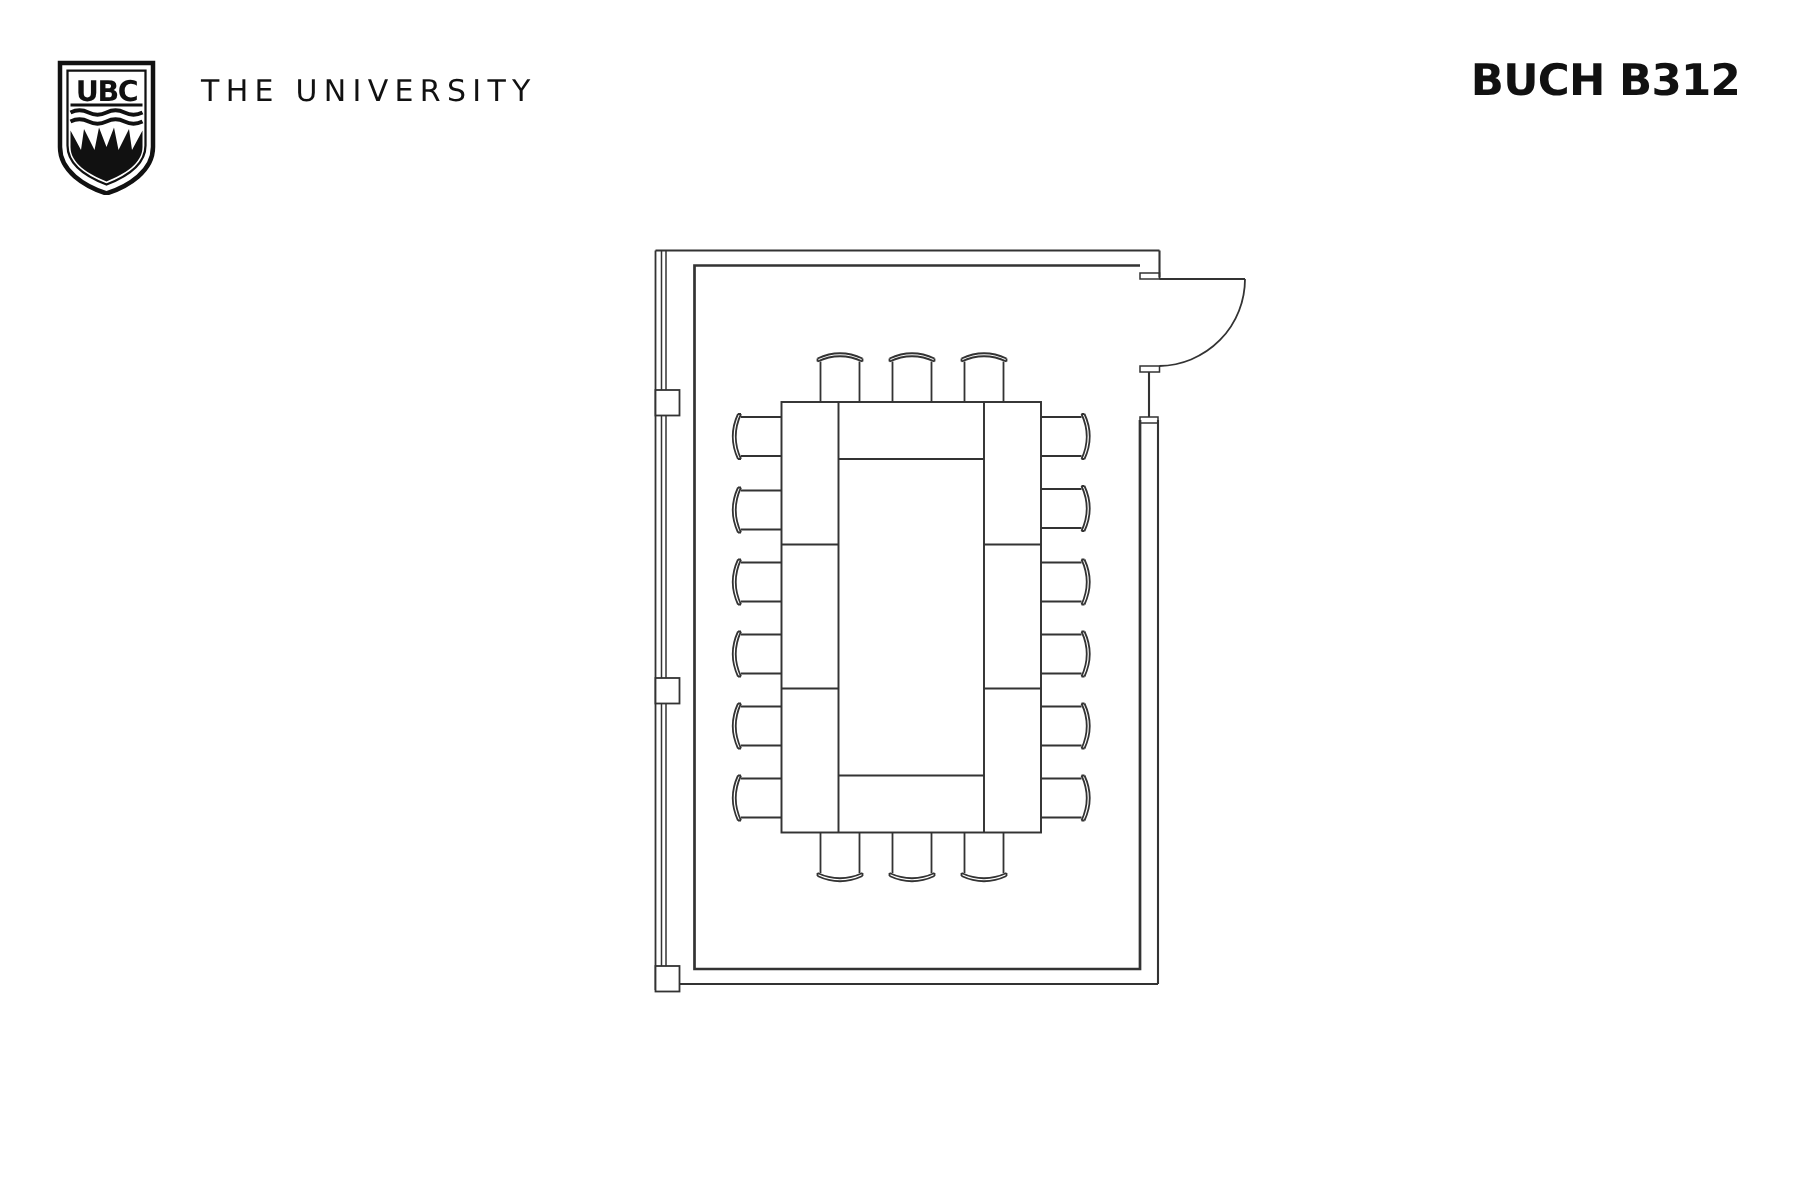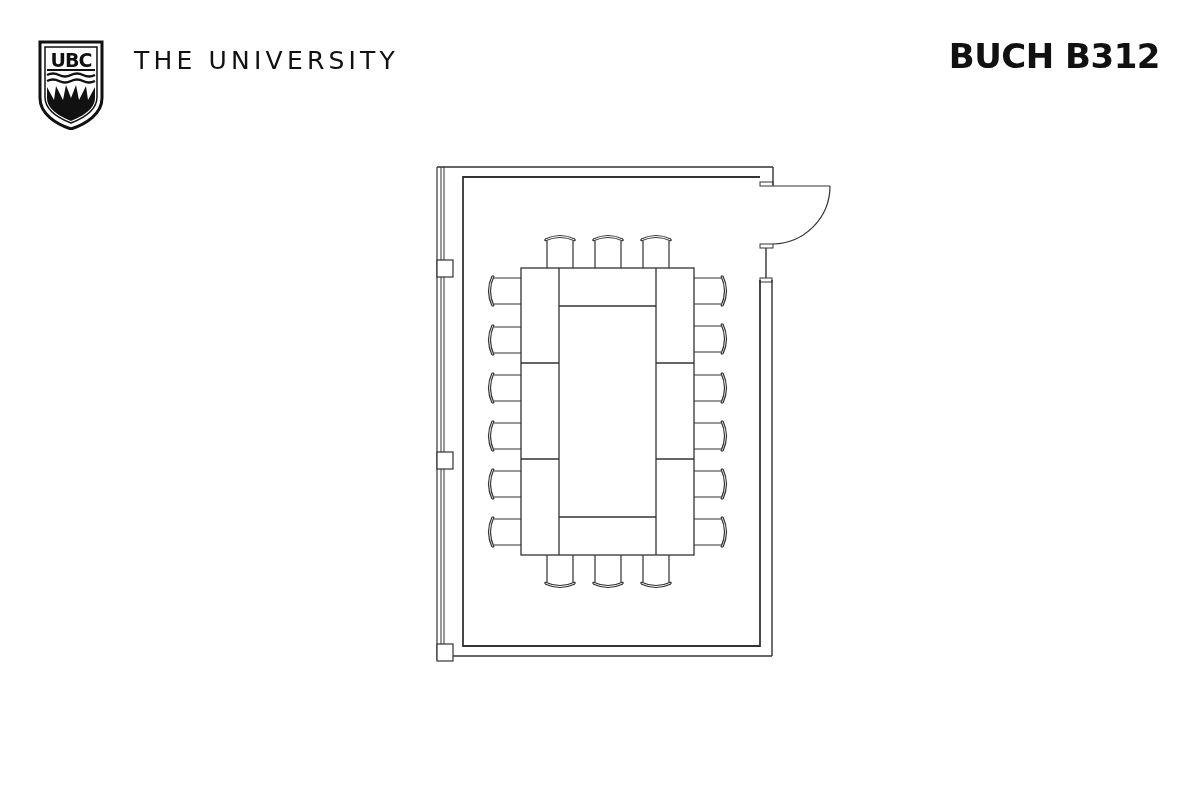--- a/index.html
+++ b/index.html
@@ -1,20 +1,20 @@
 <!DOCTYPE html>
 <html><head>
 <meta charset="utf-8">
 <style>
   html, body { margin:0; padding:0; background:#ffffff; }
   body { width:1200px; height:800px; position:relative; overflow:hidden; font-family:"Liberation Sans", sans-serif; }
   .logo { position:absolute; left:38px; top:40px; width:84px; height:90px; }
-  .wordmark { position:absolute; left:134px; top:45px; color:#111; font-family:"DejaVu Sans", sans-serif; font-size:25px; letter-spacing:4.2px; line-height:31px; }
+  .wordmark { position:absolute; left:134px; top:45px; color:#111; font-family:"DejaVu Sans", sans-serif; font-size:20px; letter-spacing:4.2px; line-height:31px; }
   .wordmark div { white-space:nowrap; }
-  .room-code { position:absolute; right:40px; top:36px; font-family:"DejaVu Sans", sans-serif; font-weight:bold; font-size:34px; color:#111; letter-spacing:-0.5px; }
+  .room-code { position:absolute; right:40px; top:36px; font-family:"DejaVu Sans", sans-serif; font-weight:bold; font-size:29px; color:#111; letter-spacing:-0.5px; }
   .plan { position:absolute; left:0; top:0; width:1200px; height:800px; }
 </style>
 </head>
 <body>
 
 <div class="logo">
   <svg width="66" height="90" viewBox="0 0 66 90">
     <path d="M2 2 H64 V58 C64 74 48 84 33 89 C18 84 2 74 2 58 Z" fill="#fff" stroke="#111" stroke-width="3"></path>
     <path d="M7 7 H59 V57 C59 70 46 78 33 83 C20 78 7 70 7 57 Z" fill="#fff" stroke="#111" stroke-width="1.5"></path>
     <text x="33" y="27" text-anchor="middle" font-family="DejaVu Sans, sans-serif" font-weight="bold" font-size="19" fill="#111" letter-spacing="-1">UBC</text>

